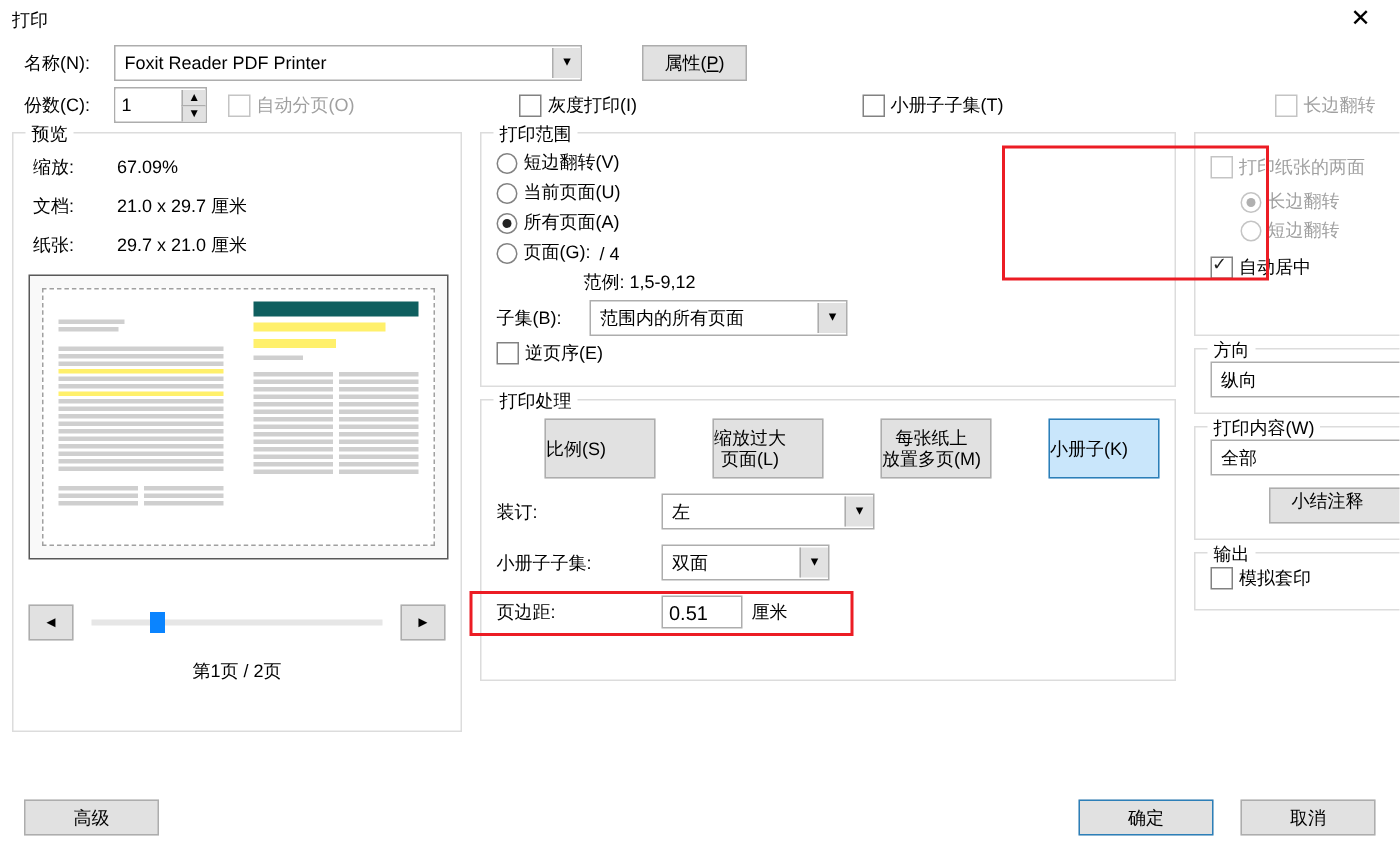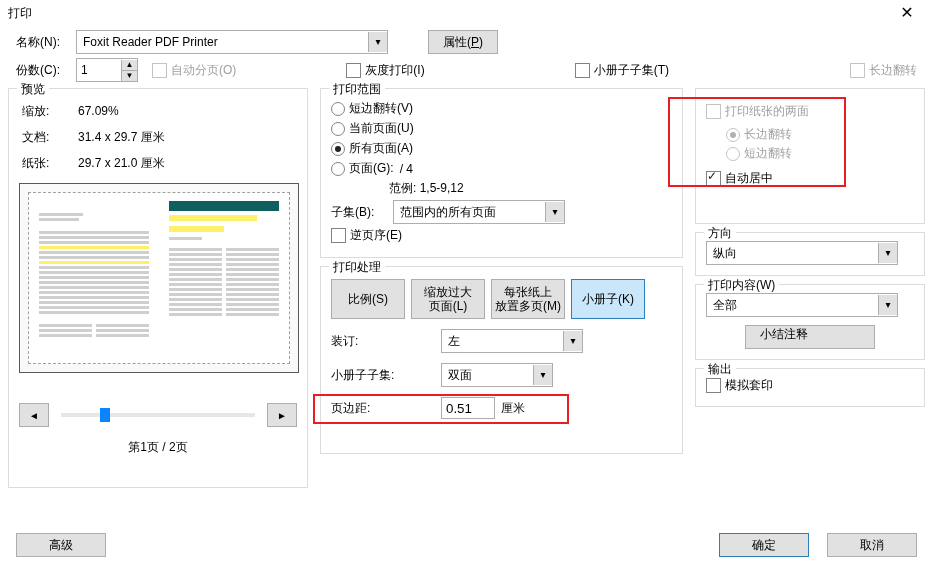--- a/index.html
+++ b/index.html
@@ -81,21 +81,21 @@
   .slider .thumb{position:absolute;top:-5px;left:20%;width:10px;height:14px;background:var(--slider-thumb);}
   .page-of{text-align:center;margin-top:12px;}
   
   .range-row{display:flex;align-items:center;margin:3px 0;}
   .range-row .range-field{margin-left:6px;border:1px solid var(--btn-border);height:20px;padding:0 4px;width:200px;background:var(--readonly);color:#9a9a9a;}
   .range-row .range-total{margin-left:6px;}
   .indent{margin-left:58px;}
   .sub-dd{width:170px;}
   
   .tabbar{display:flex;gap:6px;margin-top:4px;}
-  .tabbtn{border:1px solid var(--btn-border);background:var(--btn-face);width:72px;height:38px;display:flex;align-items:center;justify-content:center;text-align:center;line-height:14px;}
+  .tabbtn{border:1px solid var(--btn-border);background:var(--btn-face);width:72px;height:38px;display:flex;align-items:center;text-align:center;line-height:14px;margin-left:32px;}
   .tabbtn.active{background:var(--highlight-blue);border-color:var(--highlight-blue-border);}
   .ph-row{display:flex;align-items:center;margin-top:10px;}
   .ph-row .ph-lbl{width:110px;}
   .num-input{border:1px solid var(--btn-border);height:20px;width:44px;padding:0 4px;background:var(--field-bg);}
   .bind-dd{width:140px;}
   .sub-dd2{width:110px;}
   
   .rc-box{border:1px solid var(--groupbox-border);padding:8px 10px 10px 10px;position:relative;}
   .rc-box+.rc-box{margin-top:8px;}
   .rc-box>.legend{position:absolute;top:-8px;left:8px;background:var(--bg);padding:0 4px;}
@@ -173,21 +173,21 @@
     <div class="group" style="height:380px;">
       <div class="legend">预览</div>
       <table class="preview-info">
         <tbody>
             <tr>
               <td>缩放:</td>
             <td>67.09%</td>
             </tr>
         <tr>
               <td>文档:</td>
-            <td>31.4 x 29.7 厘米</td>
+            <td>21.0 x 29.7 厘米</td>
             </tr>
         <tr>
               <td>纸张:</td>
             <td>29.7 x 21.0 厘米</td>
             </tr>
       </tbody>
         </table>
       <div class="preview-frame">
         <div class="preview-inner">
           <div class="page-simL">

